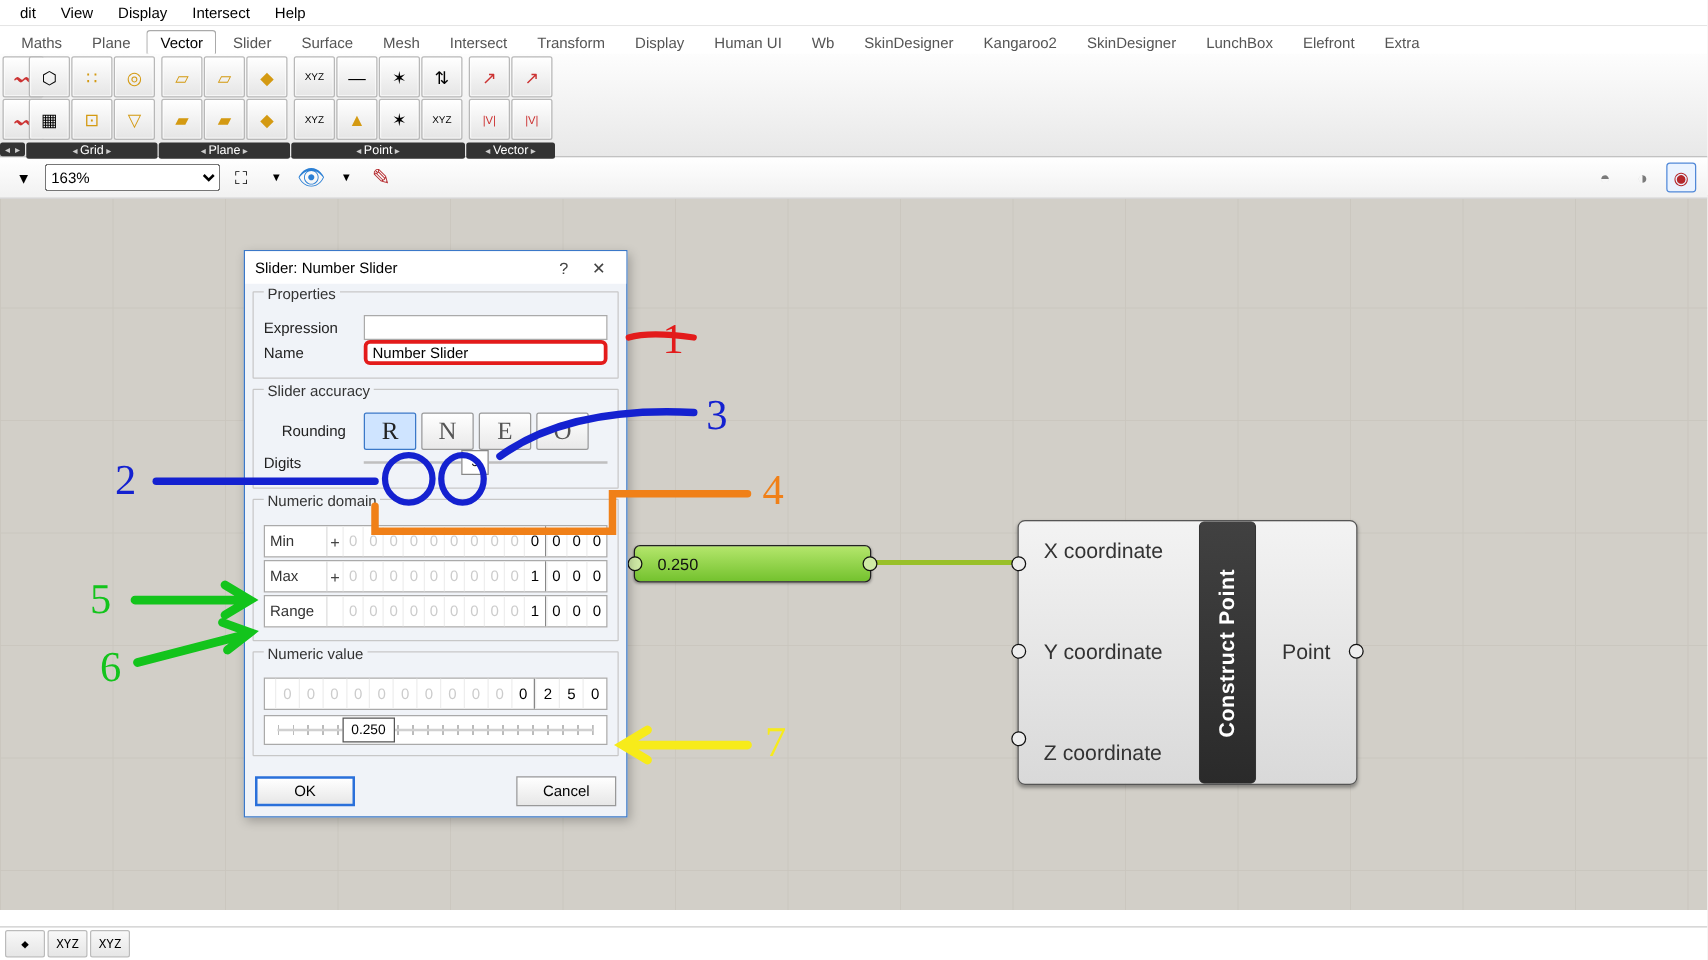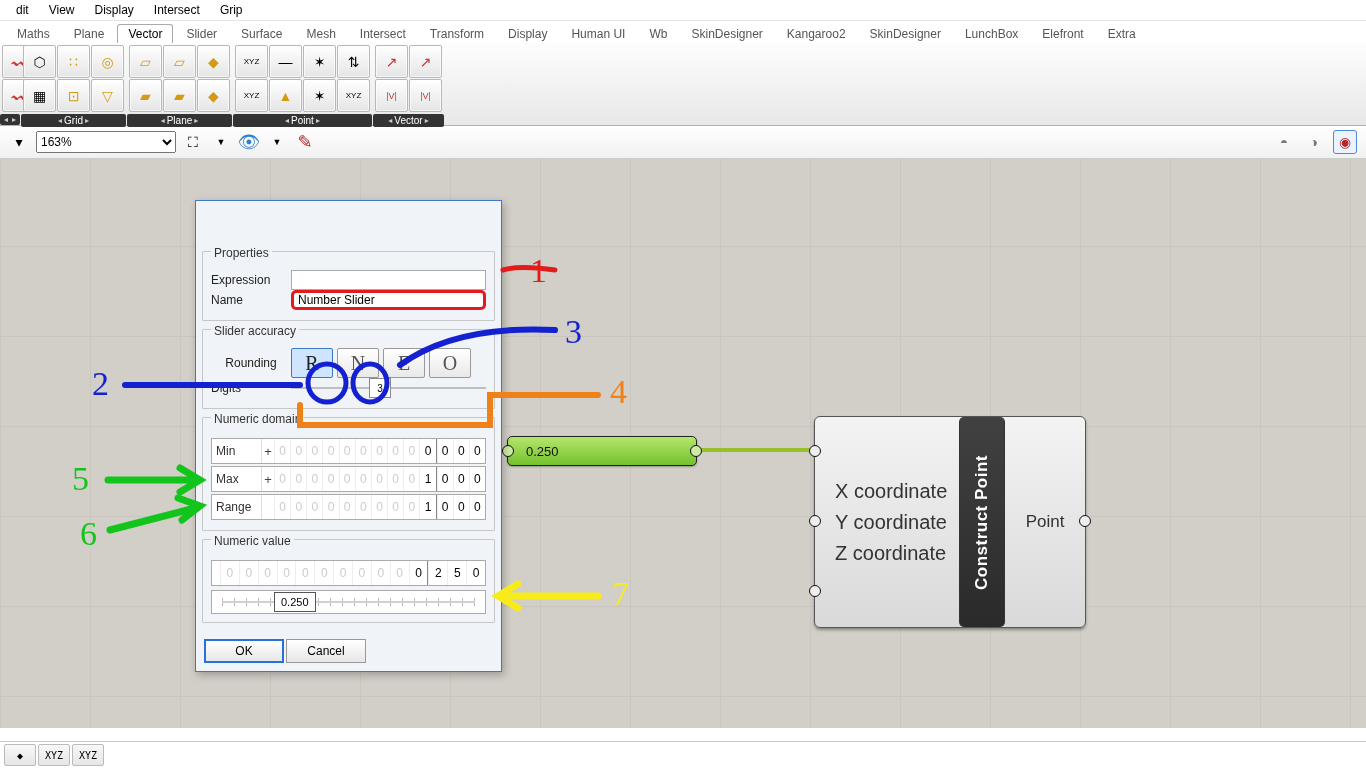--- a/index.html
+++ b/index.html
@@ -32,32 +32,32 @@
   background-position:0 0, 0 0;
   opacity:.45;
 }
 
 .canvas-slider{position:absolute;left:507px;top:280px;width:168px;height:28px;border:1px solid #222;border-radius:5px;background:linear-gradient(#b4e66c,#74c22e);box-shadow:0 1px 2px rgba(0,0,0,.3);display:flex;align-items:center;color:#111;font-size:13px;padding:0 10px;}
 .canvas-slider .grip{position:absolute;right:-6px;top:50%;transform:translateY(-50%);width:10px;height:10px;background:#cfeaa5;border:1px solid #111;border-radius:50%;}
 .canvas-slider .lgrip{position:absolute;left:-6px;top:50%;transform:translateY(-50%);width:10px;height:10px;background:#cfeaa5;border:1px solid #111;border-radius:50%;}
 .wire{position:absolute;left:675px;top:292px;width:140px;height:4px;background:#99c02a;}
 
 .component{position:absolute;left:814px;top:260px;width:270px;height:210px;border:1px solid #555;border-radius:6px;background:linear-gradient(#f3f3f3,#d9d9d9);box-shadow:0 2px 3px rgba(0,0,0,.35);display:flex;}
-.component .inputs{flex:1;display:flex;flex-direction:column;justify-content:center;padding:10px 10px 10px 20px;font-size:20px;color:#333;}
+.component .inputs{flex:1;display:flex;flex-direction:column;justify-content:space-between;padding:10px 10px 10px 20px;font-size:17px;color:#333;}
 .component .inputs div{padding:4px 0;}
 .component .mid{width:44px;background:linear-gradient(#414141,#2a2a2a);display:flex;align-items:center;justify-content:center;border-left:1px solid #333;border-right:1px solid #333;border-radius:5px;}
 .component .mid span{writing-mode:vertical-rl;transform:rotate(180deg);color:#fff;font-size:17px;font-weight:bold;letter-spacing:0.5px;}
 .component .outs{width:80px;display:flex;align-items:center;justify-content:center;font-size:17px;color:#333;}
 .port{position:absolute;width:10px;height:10px;border:1px solid #111;background:#eee;border-radius:50%;}
 
 .dialog{position:absolute;left:195px;top:200px;width:305px;background:#f0f3f8;border:1px solid #3b78c8;box-shadow:2px 3px 8px rgba(0,0,0,.25);font-size:12px;z-index:20;}
 .dialog .titlebar{height:26px;display:flex;align-items:center;padding:0 8px;background:#fff;}
 .dialog .titlebar .t{flex:1;}
 .dialog .titlebar .tb{width:28px;text-align:center;font-size:13px;color:#444;cursor:default;}
-.dialog .body{padding:6px 6px 0 6px;margin-top:44px;}
+.dialog .body{padding:6px 6px 0 6px;}
 .group{border:1px solid #c7c7c7;border-radius:1px;padding:6px 8px 8px 8px;margin-bottom:8px;background:#f0f3f8;}
 .group .gt{position:relative;top:-12px;background:#f0f3f8;display:inline-block;padding:0 3px;color:#333;}
 .row{display:flex;align-items:center;height:24px;margin-top:-4px;}
 .row label{width:80px;color:#222;}
 .row input[type=text],.row select{flex:1;height:20px;border:1px solid #aaa;background:#fff;font-size:12px;padding:0 4px;box-sizing:border-box;}
 .rounding{display:flex;gap:0;}
 .rounding .rb{width:40px;height:28px;border:1px solid #999;background:linear-gradient(#fff,#e9e9e9);font-family:"Times New Roman",serif;font-size:20px;display:flex;align-items:center;justify-content:center;border-radius:2px;margin-right:4px;color:#555;}
 .rounding .rb.sel{background:#cfe4ff;border-color:#3b78c8;color:#222;}
 .digits-track{flex:1;height:10px;position:relative;display:flex;align-items:center;}
 .digits-track .line{height:2px;background:#bfbfbf;flex:1;}
@@ -66,21 +66,21 @@
 .numrow .nl{width:45px;padding-left:4px;color:#333;border-right:1px solid #ddd;height:100%;display:flex;align-items:center;}
 .numrow .sign{width:12px;text-align:center;font-size:13px;color:#444;}
 .numrow .digits{flex:1;display:flex;height:100%;}
 .numrow .d{flex:1;border-left:1px solid #eee;display:flex;align-items:center;justify-content:center;font-size:12px;color:#ccc;}
 .numrow .d.on{color:#000;font-weight:500;}
 .numrow .sep{width:1px;background:#888;}
 .valtrack{height:22px;border:1px solid #aaa;background:#fff;position:relative;margin-top:4px;}
 .valtrack .vline{position:absolute;left:10px;right:10px;top:10px;height:2px;background:#d0d0d0;}
 .valtrack .ticks{position:absolute;left:10px;right:10px;top:7px;height:8px;background:repeating-linear-gradient(90deg,#bbb 0,#bbb 1px,transparent 1px,transparent 12px);}
 .valtrack .vhandle{position:absolute;left:62px;top:1px;height:18px;border:1px solid #555;background:#fff;padding:0 6px;font-size:11px;display:flex;align-items:center;}
-.dlgbtns{display:flex;justify-content:flex-start;gap:2px;padding:8px;}
+.dlgbtns{display:flex;justify-content:space-between;gap:2px;padding:8px;}
 .dlgbtns button{width:80px;height:24px;border:1px solid #999;background:linear-gradient(#fff,#e7e7e7);font-size:12px;}
 .dlgbtns button.ok{border:2px solid #2a70da;}
 
 .ann{position:absolute;pointer-events:none;z-index:30;}
 
 .status{position:absolute;left:0;right:0;bottom:0;height:26px;background:#fff;border-top:1px solid #ccc;display:flex;align-items:center;padding:0 4px;gap:2px;}
 .stico{width:30px;height:20px;border:1px solid #bbb;background:linear-gradient(#f8f8f8,#e6e6e6);display:flex;align-items:center;justify-content:center;font-size:10px;border-radius:2px;font-family:monospace;}
 </style>
 </head>
 <body>
@@ -111,21 +111,21 @@
   </div>
 </div>
 
 <div style="position:absolute;left:0;right:0;top:0;z-index:10;background:#fff;">
 
 <div class="menubar">
   <span>dit</span>
   <span>View</span>
   <span>Display</span>
   <span>Intersect</span>
-  <span>Grip</span>
+  <span>Help</span>
 </div>
 
 <div class="tabs">
   <span class="tab">Maths</span>
   <span class="tab">Plane</span>
   <span class="tab active">Vector</span>
   <span class="tab">Slider</span>
   <span class="tab">Surface</span>
   <span class="tab">Mesh</span>
   <span class="tab">Intersect</span>
@@ -224,20 +224,25 @@
   <span class="zbtn" style="font-size:9px;">▼</span>
   <span class="zbtn" style="color:#b4282c;font-size:18px;">✎</span>
   <div class="rspace"></div>
   <span class="rico" style="color:#7a7a7a;">◓</span>
   <span class="rico" style="color:#7a7a7a;">◑</span>
   <span class="rico ractive" style="color:#b4282c;">◉</span>
 </div>
 </div>
 
 <div class="dialog">
+  <div class="titlebar">
+    <span class="t">Slider: Number Slider</span>
+    <span class="tb">?</span>
+    <span class="tb">✕</span>
+  </div>
   <div class="body">
 
     <div class="group">
       <span class="gt">Properties</span>
       <div class="row">
         <label>Expression</label>
         <input type="text" value="" style="">
       </div>
       <div class="row">
         <label>Name</label>

